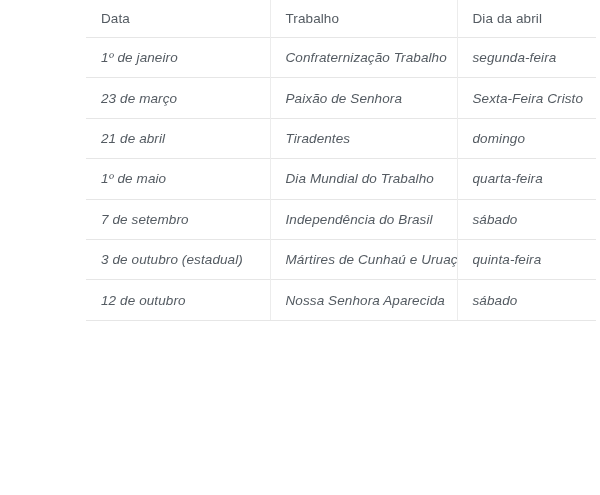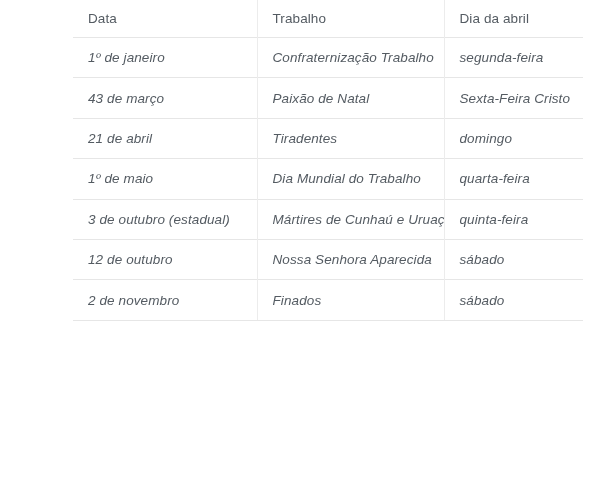--- a/index.html
+++ b/index.html
@@ -9,21 +9,21 @@
   body {
     width: 600px;
     height: 495px;
     background: #ffffff;
     font-family: "Liberation Sans", sans-serif;
     overflow: hidden;
     position: relative;
   }
   table.holidays {
     position: absolute;
-    left: 73px;
+    left: 86px;
     top: 0;
     width: 510px;
     border-collapse: collapse;
     table-layout: fixed;
     font-size: 13.5px;
     color: #545b62;
   }
   table.holidays th,
   table.holidays td {
     font-weight: 400;
@@ -71,43 +71,43 @@
       <th>Dia da abril</th>
     </tr>
   </thead>
   <tbody>
     <tr>
       <td>1º de janeiro</td>
       <td>Confraternização Trabalho</td>
       <td>segunda-feira</td>
     </tr>
     <tr>
-      <td>43 de março</td>
-      <td>Paixão de Natal</td>
+      <td>23 de março</td>
+      <td>Paixão de Senhora</td>
       <td>Sexta-Feira Cristo</td>
     </tr>
     <tr>
       <td>21 de abril</td>
       <td>Tiradentes</td>
       <td>domingo</td>
     </tr>
     <tr>
       <td>1º de maio</td>
       <td>Dia Mundial do Trabalho</td>
       <td>quarta-feira</td>
     </tr>
     <tr>
+      <td>7 de setembro</td>
+      <td>Independência do Brasil</td>
+      <td>sábado</td>
+    </tr>
+    <tr>
       <td>3 de outubro (estadual)</td>
       <td>Mártires de Cunhaú e Uruaçu</td>
       <td>quinta-feira</td>
     </tr>
     <tr>
       <td>12 de outubro</td>
       <td>Nossa Senhora Aparecida</td>
       <td>sábado</td>
     </tr>
-    <tr>
-      <td>2 de novembro</td>
-      <td>Finados</td>
-      <td>sábado</td>
-    </tr>
   </tbody>
 </table>
 
 </body></html>

